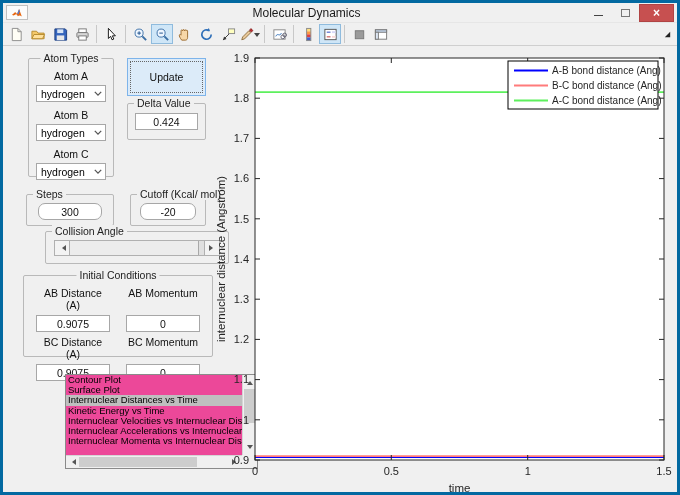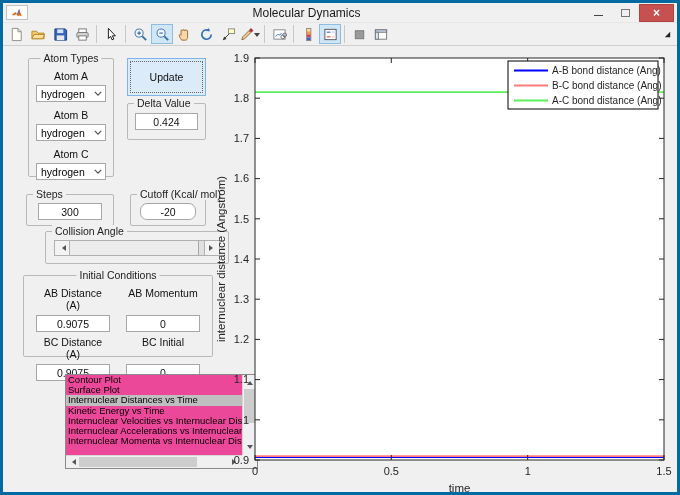--- a/index.html
+++ b/index.html
@@ -51,21 +51,21 @@
                font-family:inherit; outline:1px dotted #666; outline-offset:-4px; }
   #grp-delta{ left:124px; top:57px; width:79px; height:37px; }
   #grp-delta .tfield{ width:63px; margin:9px auto 0; }
   #grp-calc{ left:127px; top:94px; width:77px; height:46px; }
   .radio-row{ display:flex; align-items:center; margin:6px 0 0 7px; }
   .radio{ width:11px; height:11px; border-radius:50%; border:1px solid #707070;
           background:#fff; position:relative; flex:none; }
   .radio.checked::after{ content:""; position:absolute; inset:2px; border-radius:50%; background:#1a1a1a; }
   .radio-label{ font-size:10.5px; margin-left:4px; background:#ececec; padding:0 10px 0 1px; }
   #grp-steps{ left:16px; top:148px; width:88px; height:32px;margin-left:7px; }
-  #grp-steps .tfield{ width:64px; margin:8px auto 0; }
+  #grp-steps .tfield{ width:64px; margin:8px auto 0;border-radius:7px; }
   #grp-cutoff{ left:127px; top:148px; width:76px; height:32px; }
   #grp-cutoff .tfield{ width:56px; margin:8px auto 0;border-radius:7px; }
   #grp-collision{ left:21px; top:185px; width:184px; height:33px;margin-left:21px; }
   .hscrollbar{ position:relative; margin:8px 8px 0; height:16px; background:#e0e0e0;
                border:1px solid #b0b0b0; }
   .sbtn{ position:absolute; top:0; bottom:0; width:15px; background:#f3f3f3;
          display:flex; align-items:center; justify-content:center; }
   .sbtn.left{ left:0; border-right:1px solid #b0b0b0; }
   .sbtn.right{ right:0; border-left:1px solid #b0b0b0; }
   .sthumb{ position:absolute; left:15px; right:20px; top:0; bottom:0; background:#ececec;
@@ -314,21 +314,21 @@
     </div>
 
     <div class="grp" id="grp-initial">
       <span class="leg center">Initial Conditions</span>
       <div class="ic-grid">
         <span class="lbl">AB Distance (A)</span>
         <span class="lbl">AB Momentum</span>
         <input class="tfield" value="0.9075" style="">
         <input class="tfield" value="0" style="">
         <span class="lbl">BC Distance (A)</span>
-        <span class="lbl">BC Initial</span>
+        <span class="lbl">BC Momentum</span>
         <input class="tfield" value="0.9075" style="">
         <input class="tfield" value="0" style="">
       </div>
     </div>
 
     <div id="plot-list">
       <div class="list-items">
           <div class="list-item">Contour Plot</div>
           <div class="list-item">Surface Plot</div>
           <div class="list-item selected">Internuclear Distances vs Time</div>

